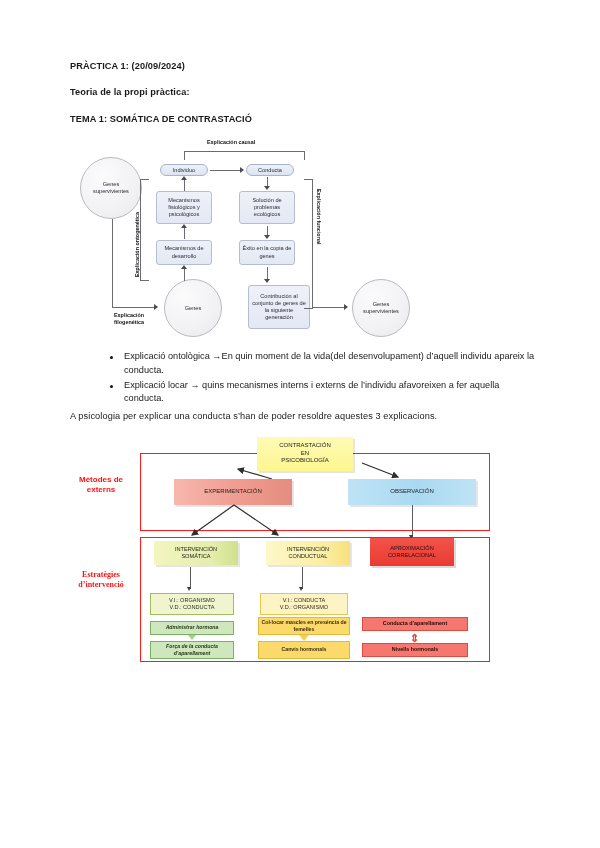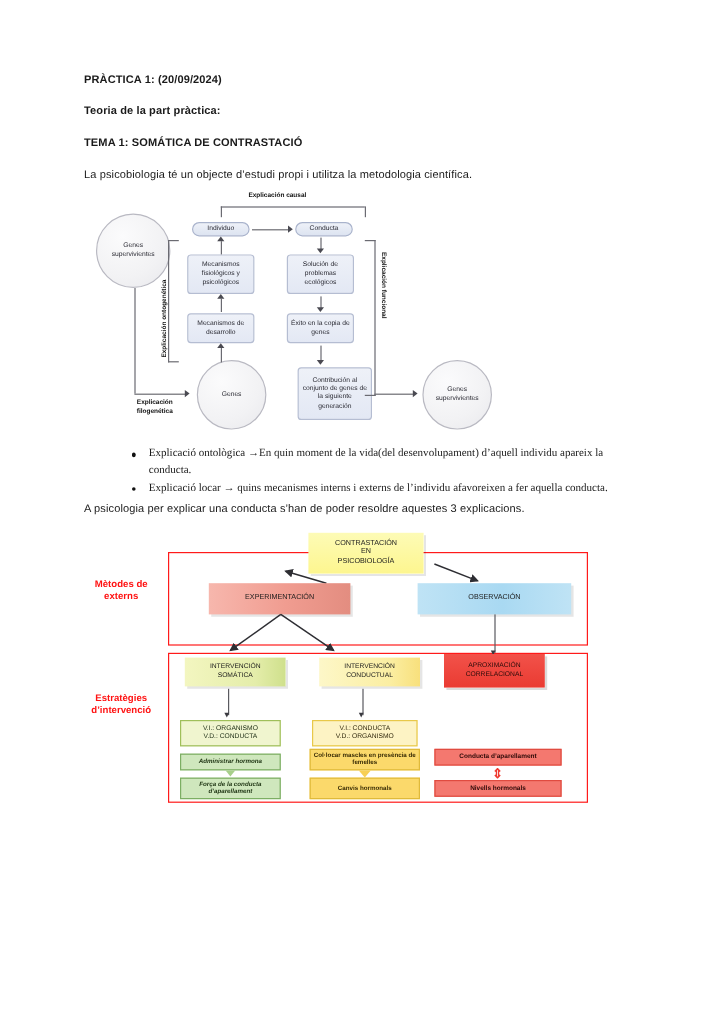--- a/index.html
+++ b/index.html
@@ -111,21 +111,20 @@
     margin: 2px 0 2px 0;
     padding-left: 40px;
     list-style: none;
   }
   .bullets li {
     position: relative;
     font-size: 9.2px;
     line-height: 1.5;
     margin-bottom: 1px;
     padding-left: 14px;
-    font-family: Liberation Serif, serif;
   }
   .bullets li::before {
     content: "";
     position: absolute;
     left: 0; top: 6px;
     width: 3.2px; height: 3.2px;
     border-radius: 50%;
     background: #111;
   }
 
@@ -263,23 +262,22 @@
     border-top: 6px solid #f7cf55;
   }
 </style>
 </head>
 <body>
 
 <div class="page">
   <div class="doc-body">
 
     <p class="para bold">PRÀCTICA 1: (20/09/2024)</p>
-    <p class="para bold">Teoria de la part pràctica:</p>
+    <p class="para bold">Teoria de la propi pràctica:</p>
     <p class="para bold">TEMA 1: SOMÁTICA DE CONTRASTACIÓ</p>
-    <p class="para intro">La psicobiologia té un objecte d’estudi propi i utilitza la metodologia científica.</p>
 
     <div class="diagram1">
 
       <div class="d1-lbl" style="left:131px; top:0px;">Explicación causal</div>
       <div class="d1-line d1-hline" style="left:108px; top:12px; width:120px;"></div>
       <div class="d1-line d1-vline" style="left:108px; top:12px; height:9px;"></div>
       <div class="d1-line d1-vline" style="left:228px; top:12px; height:9px;"></div>
 
       <div class="d1-circle" style="left:4px; top:18px; width:62px; height:62px;">
         <span>
@@ -363,21 +361,21 @@
 
     <div class="diagram2">
 
       <div class="red-frame" style="left:78px; top:18px; width:350px; height:78px;"></div>
       <div class="red-frame" style="left:78px; top:102px; width:350px; height:125px;"></div>
 
       <div class="d2-red-label" style="left:4px; top:40px; width:70px;">
         <span>Mètodes de</span><br>
         <span>externs</span>
       </div>
-      <div class="d2-red-label" style="left:0px; top:135px; width:78px;">
+      <div class="d2-red-label" style="left:0px; top:135px; width:78px;font-family:Liberation Serif, serif;">
         <span>Estratègies</span><br>
         <span>d’intervenció</span>
       </div>
 
       <div class="d2-box bx-yellow" style="left:195px; top:2px; width:96px; height:34px; flex-direction:column;">
         <span>CONTRASTACIÓN</span>
         <span>EN</span>
         <span>PSICOBIOLOGÍA</span>
       </div>
 

